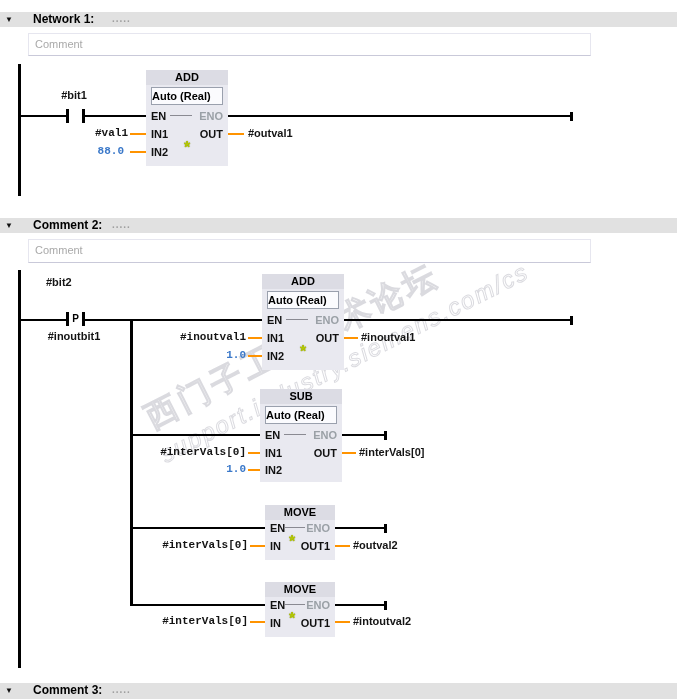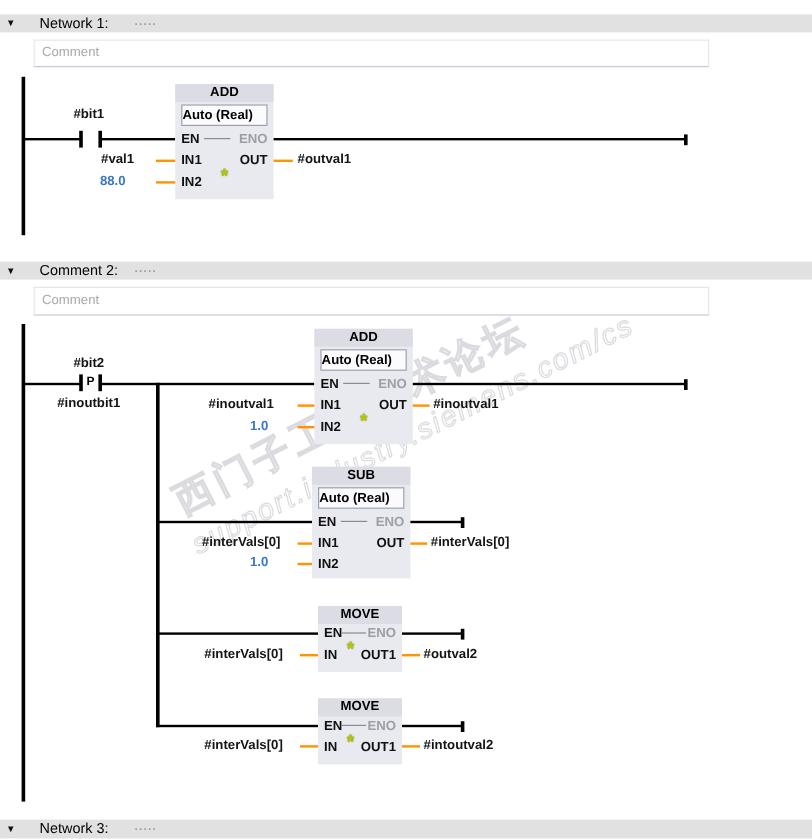--- a/index.html
+++ b/index.html
@@ -1,33 +1,33 @@
 <!DOCTYPE html>
 <html><head>
 <meta charset="utf-8">
 <style>
   html,body{margin:0;padding:0;background:#fff;}
   #canvas{position:relative;width:677px;height:699px;background:#ffffff;overflow:hidden;
           font-family:"Liberation Sans",sans-serif;}
   
   .net-bar{position:absolute;left:0;width:677px;height:15px;background:#e1e1e1;}
   .net-tri{position:absolute;left:5px;top:3px;font-size:8px;color:#111;line-height:9px;}
-  .net-title{position:absolute;left:33px;top:0;font-weight:normal;font-size:12px;line-height:15px;color:#000;}
+  .net-title{position:absolute;left:33px;top:0;font-weight:bold;font-size:12px;line-height:15px;color:#000;}
   .net-dots{position:absolute;left:112px;top:0;font-weight:bold;font-size:10px;line-height:14px;color:#9f9f9f;letter-spacing:1px;}
   
   .comment{position:absolute;left:28px;width:555px;background:#fff;border:1px solid #e6e6ef;
            border-bottom-color:#c9c9d9;color:#a9a9a9;font-size:11px;padding-left:6px;}
   
   .hl{position:absolute;height:2px;background:#000;}
   .vl{position:absolute;width:3px;background:#000;}
   .tick{position:absolute;width:3px;height:9px;background:#000;}
   .stub{position:absolute;height:2px;background:#ff9300;}
   
   .lbl{position:absolute;font-weight:bold;font-size:11px;line-height:13px;color:#141414;white-space:nowrap;}
-  .lbl.right{text-align:center;}
+  .lbl.right{text-align:right;font-family:Liberation Mono, monospace;}
   .lbl.blue{color:#3a78c9;}
   
   .cbar{position:absolute;width:3px;height:14px;background:#000;}
   .plabel{position:absolute;font-weight:bold;font-size:10px;line-height:14px;color:#000;text-align:center;}
   
   .fbox{position:absolute;background:#e9e9f0;}
   .fbox-title{position:absolute;top:0;left:0;right:0;height:15px;background:#dcdce4;
               font-weight:bold;font-size:11px;line-height:15px;text-align:center;color:#000;}
   .fbox-sub{position:absolute;top:17px;left:5px;right:5px;height:16px;background:#fbfbfe;
             border:1px solid #9aa0ad;font-weight:bold;font-size:11px;line-height:16px;text-align:left;color:#000;}
@@ -88,21 +88,21 @@
 
   <div class="net-bar" style="top:218px;">
     <span class="net-tri">▼</span>
     <span class="net-title">Comment 2:</span>
     <span class="net-dots">.....</span>
   </div>
   <div class="comment" style="top:239px;height:22px;line-height:21px;">Comment</div>
 
   <div class="vl" style="left:18px;top:270px;height:398px;"></div>
   <div class="hl" style="left:20px;top:319px;width:47px;"></div>
-  <div class="lbl" style="left:46px;top:297px;width:56px;text-align:center;">#bit2</div>
+  <div class="lbl" style="left:46px;top:276px;width:56px;text-align:left;">#bit2</div>
   <div class="cbar" style="left:66px;top:312px;"></div>
   <div class="plabel" style="left:69px;top:312px;width:13px;">P</div>
   <div class="cbar" style="left:82px;top:312px;"></div>
   <div class="lbl" style="left:36px;top:330px;width:76px;text-align:center;">#inoutbit1</div>
   <div class="hl" style="left:85px;top:319px;width:177px;"></div>
   <div class="vl" style="left:130px;top:319px;height:287px;"></div>
   <div class="hl" style="left:130px;top:434px;width:130px;"></div>
   <div class="hl" style="left:130px;top:527px;width:135px;"></div>
   <div class="hl" style="left:130px;top:604px;width:135px;"></div>
 
@@ -172,17 +172,17 @@
   </div>
   <div class="lbl right" style="left:158px;top:615px;width:90px;">#interVals[0]</div>
   <div class="stub" style="left:250px;top:621px;width:15px;"></div>
   <div class="stub" style="left:335px;top:621px;width:15px;"></div>
   <div class="lbl" style="left:353px;top:615px;">#intoutval2</div>
   <div class="hl" style="left:335px;top:604px;width:51px;"></div>
   <div class="tick" style="left:384px;top:601px;"></div>
 
   <div class="net-bar" style="top:683px;height:16px;">
     <span class="net-tri">▼</span>
-    <span class="net-title">Network 3:</span>
+    <span class="net-title">Comment 3:</span>
     <span class="net-dots">.....</span>
   </div>
 
 </div>
 
 </body></html>

